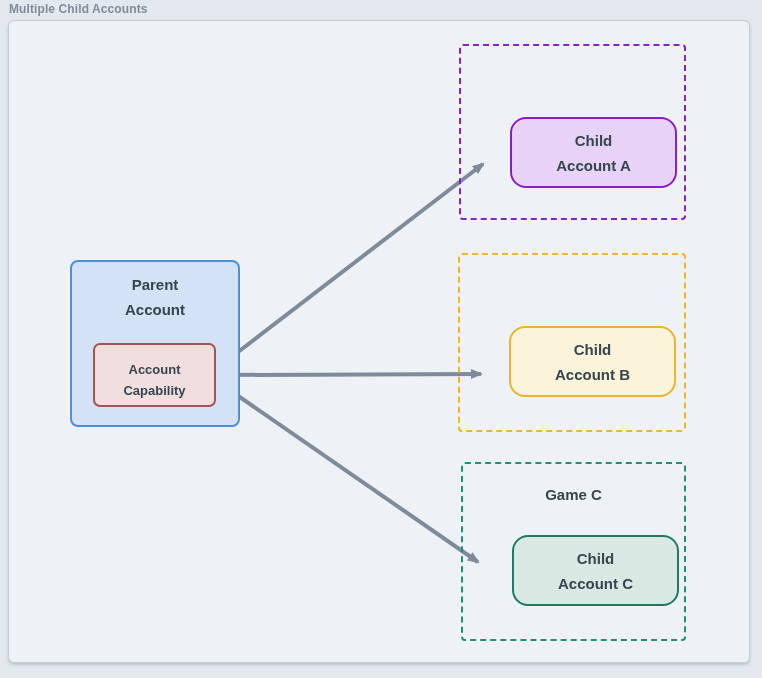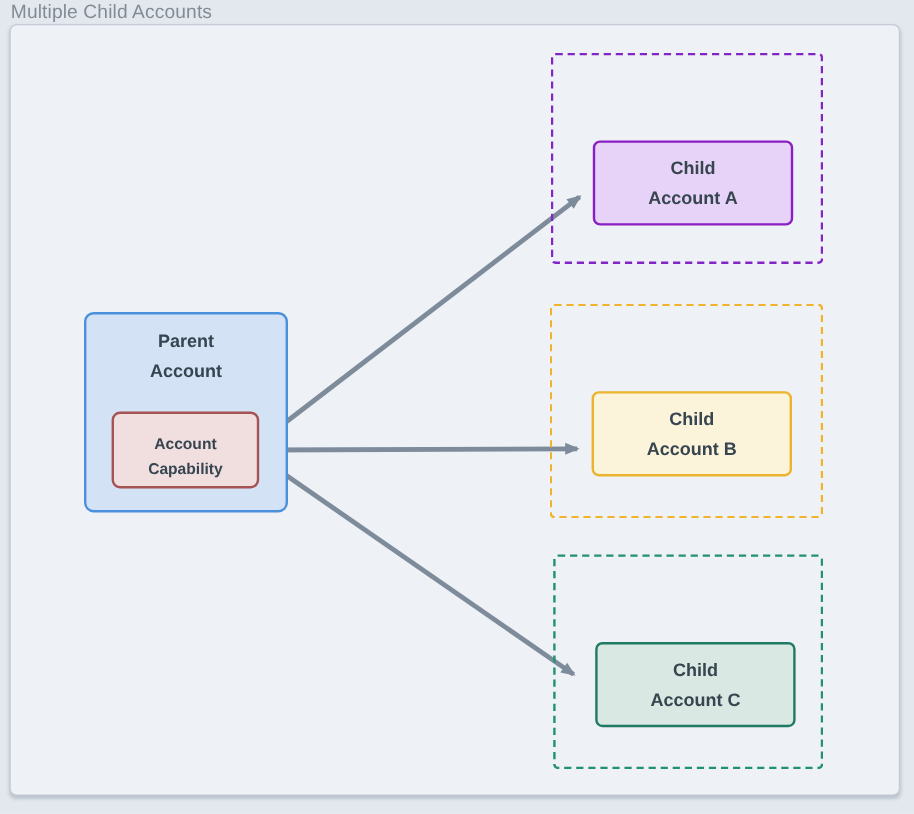--- a/index.html
+++ b/index.html
@@ -10,22 +10,22 @@
     overflow: hidden;
     background: #e3e8ee;
     font-family: "Liberation Sans", sans-serif;
   }
   .stage { position: relative; width: 762px; height: 678px; }
 
   .diagram-title {
     position: absolute;
     left: 9px;
     top: 2px;
-    font-size: 16px;
-    font-weight: 400;
+    font-size: 12px;
+    font-weight: 700;
     color: #828c97;
     letter-spacing: 0.1px;
     white-space: nowrap;
   }
 
   .canvas {
     position: absolute;
     left: 8px;
     top: 20px;
     width: 740px;
@@ -88,27 +88,27 @@
     font-weight: 600;
     font-size: 15px;
     white-space: nowrap;
   }
   .group-a { left: 450px; top: 23px;  width: 223px; height: 172px; border-color: #8324c6; }
   .group-b { left: 449px; top: 232px; width: 224px; height: 175px; border-color: #f0b42a; }
   .group-c { left: 452px; top: 441px; width: 221px; height: 175px; border-color: #21916f; }
 
   .child-box {
     position: absolute;
-    left: 33px;
+    left: 49px;
     top: 71px;
     width: 163px;
     height: 67px;
     border-width: 2px;
     border-style: solid;
-    border-radius: 6px;
+    border-radius: 16px;
     display: flex;
     align-items: center;
     justify-content: center;
   }
   .child-a { background: #e7d3f7; border-color: #8b1fc4; }
   .child-b { background: #fcf4da; border-color: #ecb32e; }
   .child-c { background: #d9e8e2; border-color: #1e7a63; }
 
   .arrows {
     position: absolute;
@@ -155,20 +155,21 @@
     </div>
 
     <div class="group group-b">
       <div class="child-box child-b">
         <div class="node-label">Child
 Account B</div>
       </div>
     </div>
 
     <div class="group group-c">
+      <div class="group-label">Game C</div>
       <div class="child-box child-c">
         <div class="node-label">Child
 Account C</div>
       </div>
     </div>
 
   </div>
 </div>
 
 </body></html>

